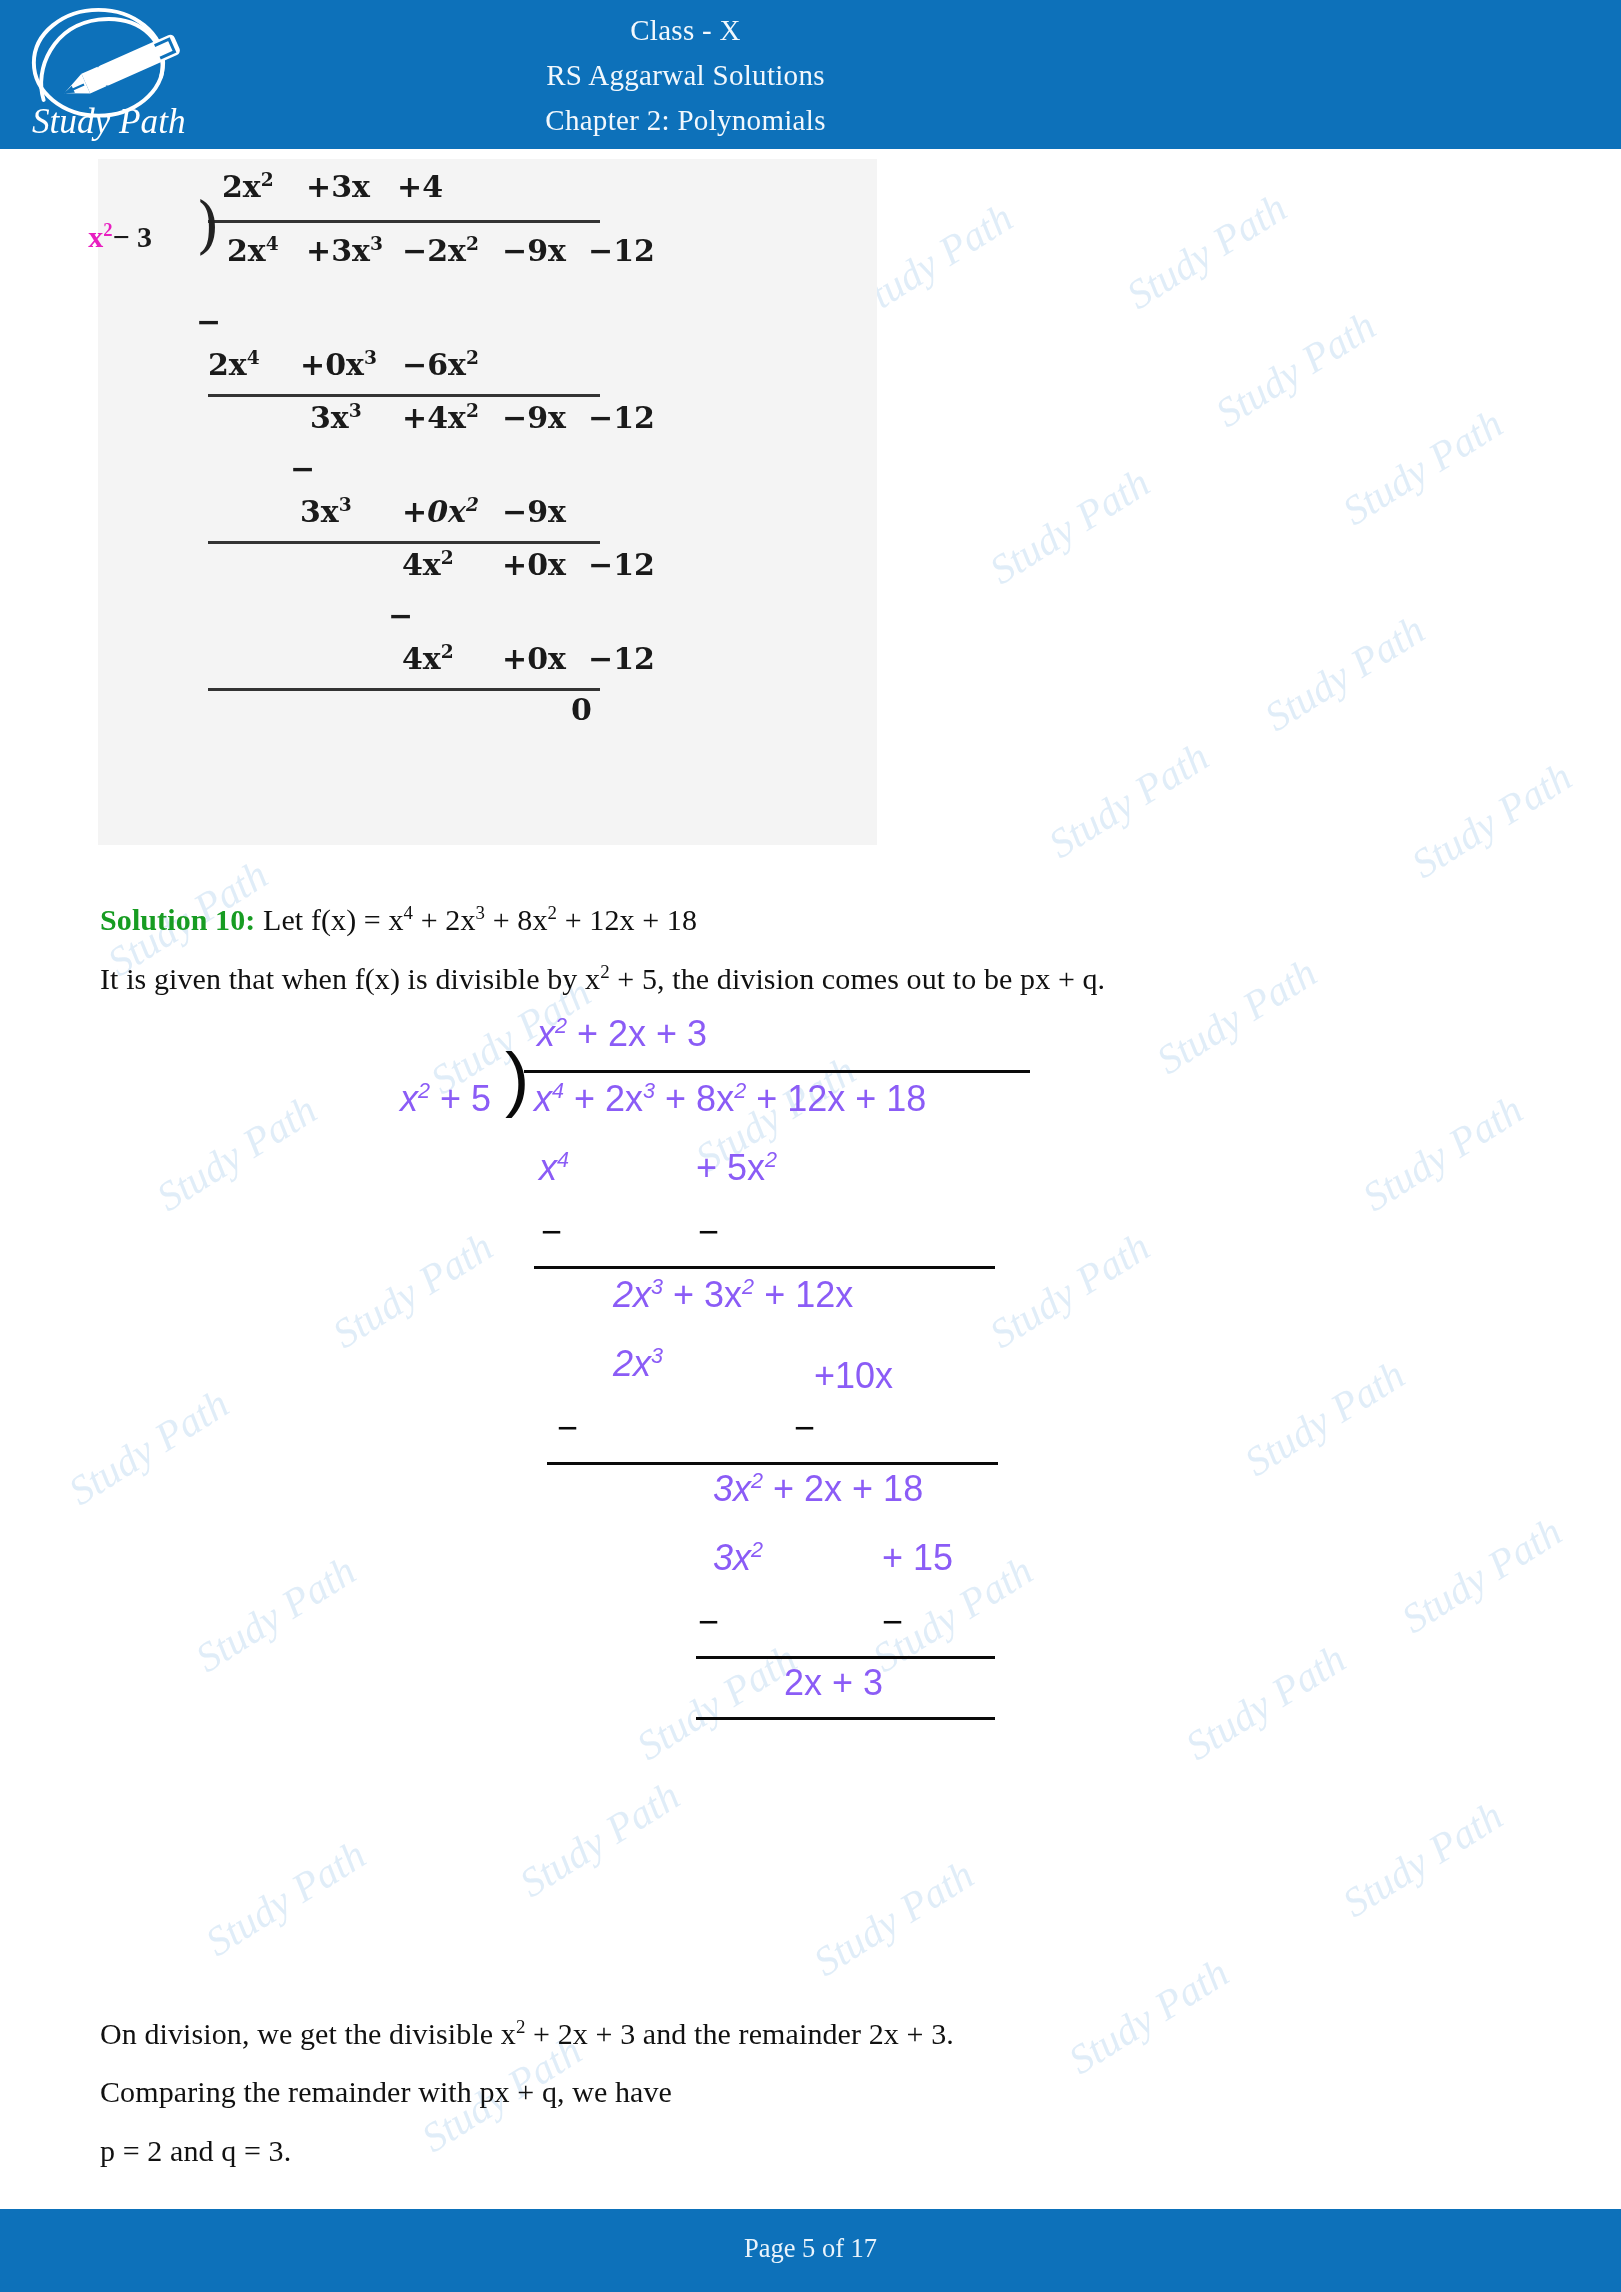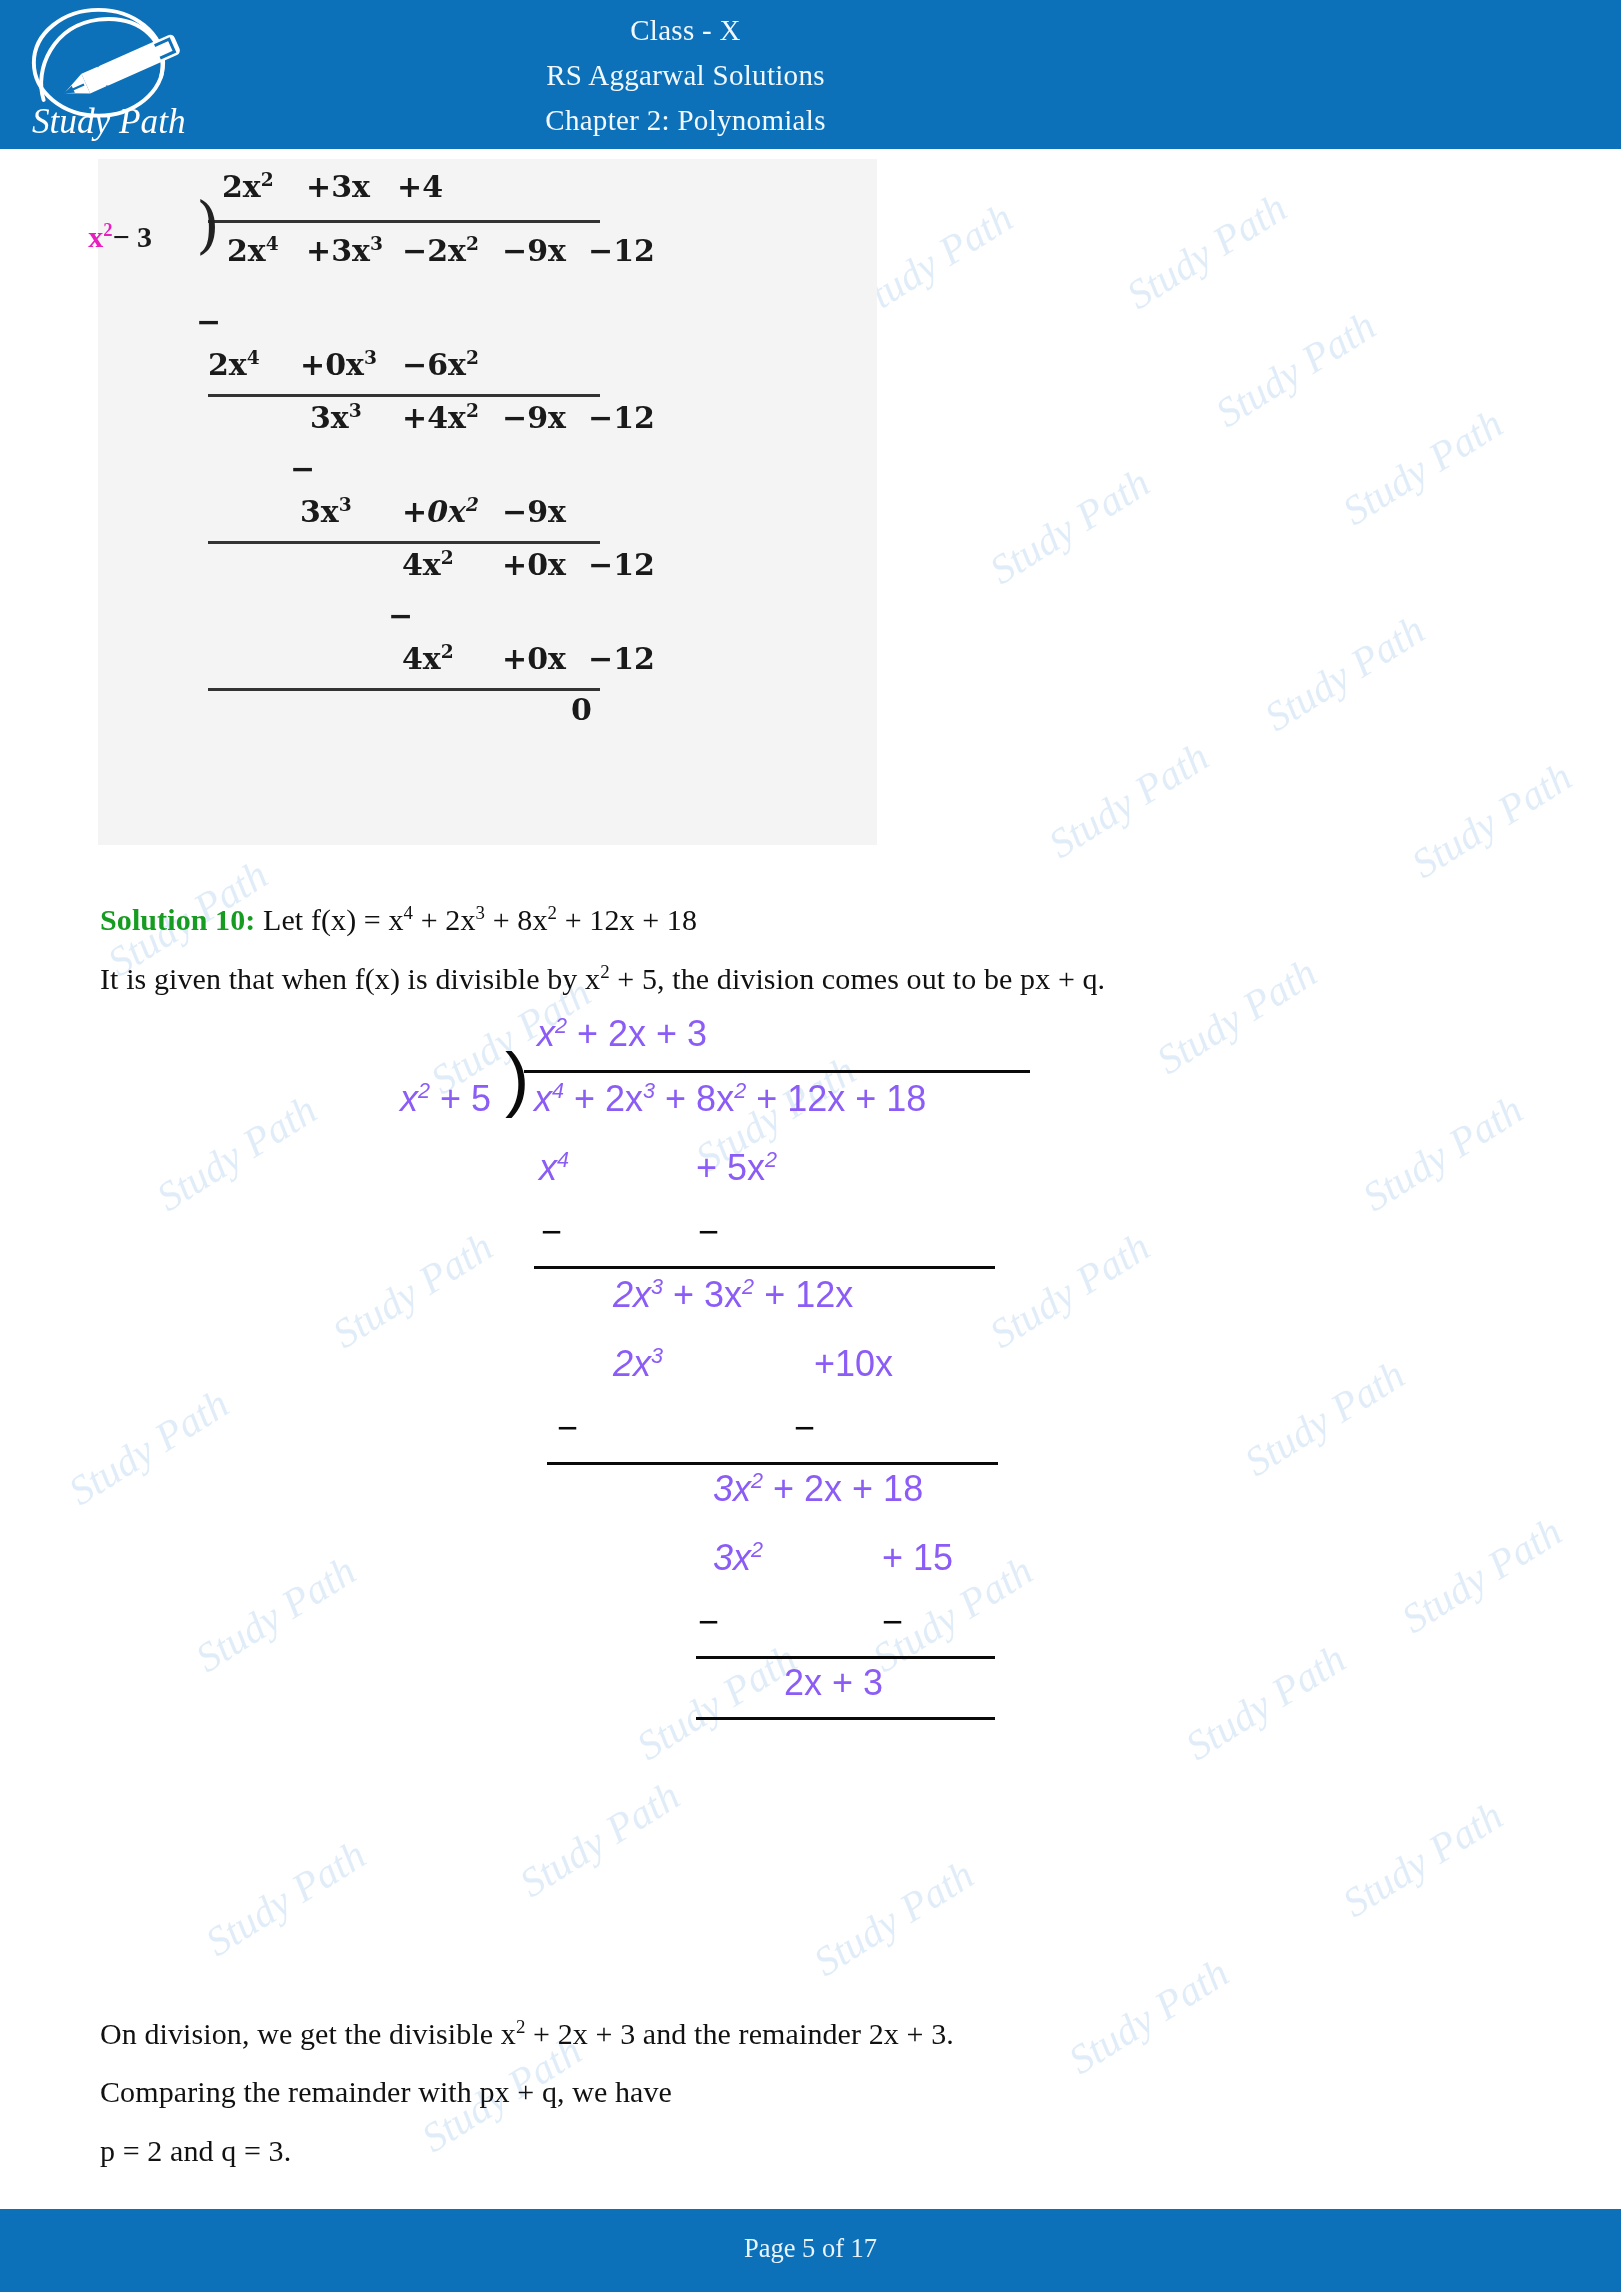--- a/index.html
+++ b/index.html
@@ -307,21 +307,21 @@
     <span class="cell" style="left:696px; top:116px;"><span>+ 5x</span><sup>2</sup></span>
 
     <span class="minus" style="left:541px; top:180px;">−</span>
     <span class="minus" style="left:698px; top:180px;">−</span>
 
     <div class="rule" style="left:534px; top:235px; width:461px;"></div>
 
     <span class="cell" style="left:613px; top:243px;"><i>2x</i><sup>3</sup><span> + 3x</span><sup>2</sup><span> + 12x</span></span>
 
     <span class="cell" style="left:613px; top:312px;"><i>2x</i><sup>3</sup></span>
-    <span class="cell" style="left:814px; top:312px;">+10x</span>
+    <span class="cell" style="left:814px; top:324px;">+10x</span>
 
     <span class="minus" style="left:557px; top:376px;">−</span>
     <span class="minus" style="left:794px; top:376px;">−</span>
 
     <div class="rule" style="left:547px; top:431px; width:451px;"></div>
 
     <span class="cell" style="left:713px; top:437px;"><i>3x</i><sup>2</sup><span> + 2x + 18</span></span>
 
     <span class="cell" style="left:713px; top:506px;"><i>3x</i><sup>2</sup></span>
     <span class="cell" style="left:882px; top:506px;">+ 15</span>

